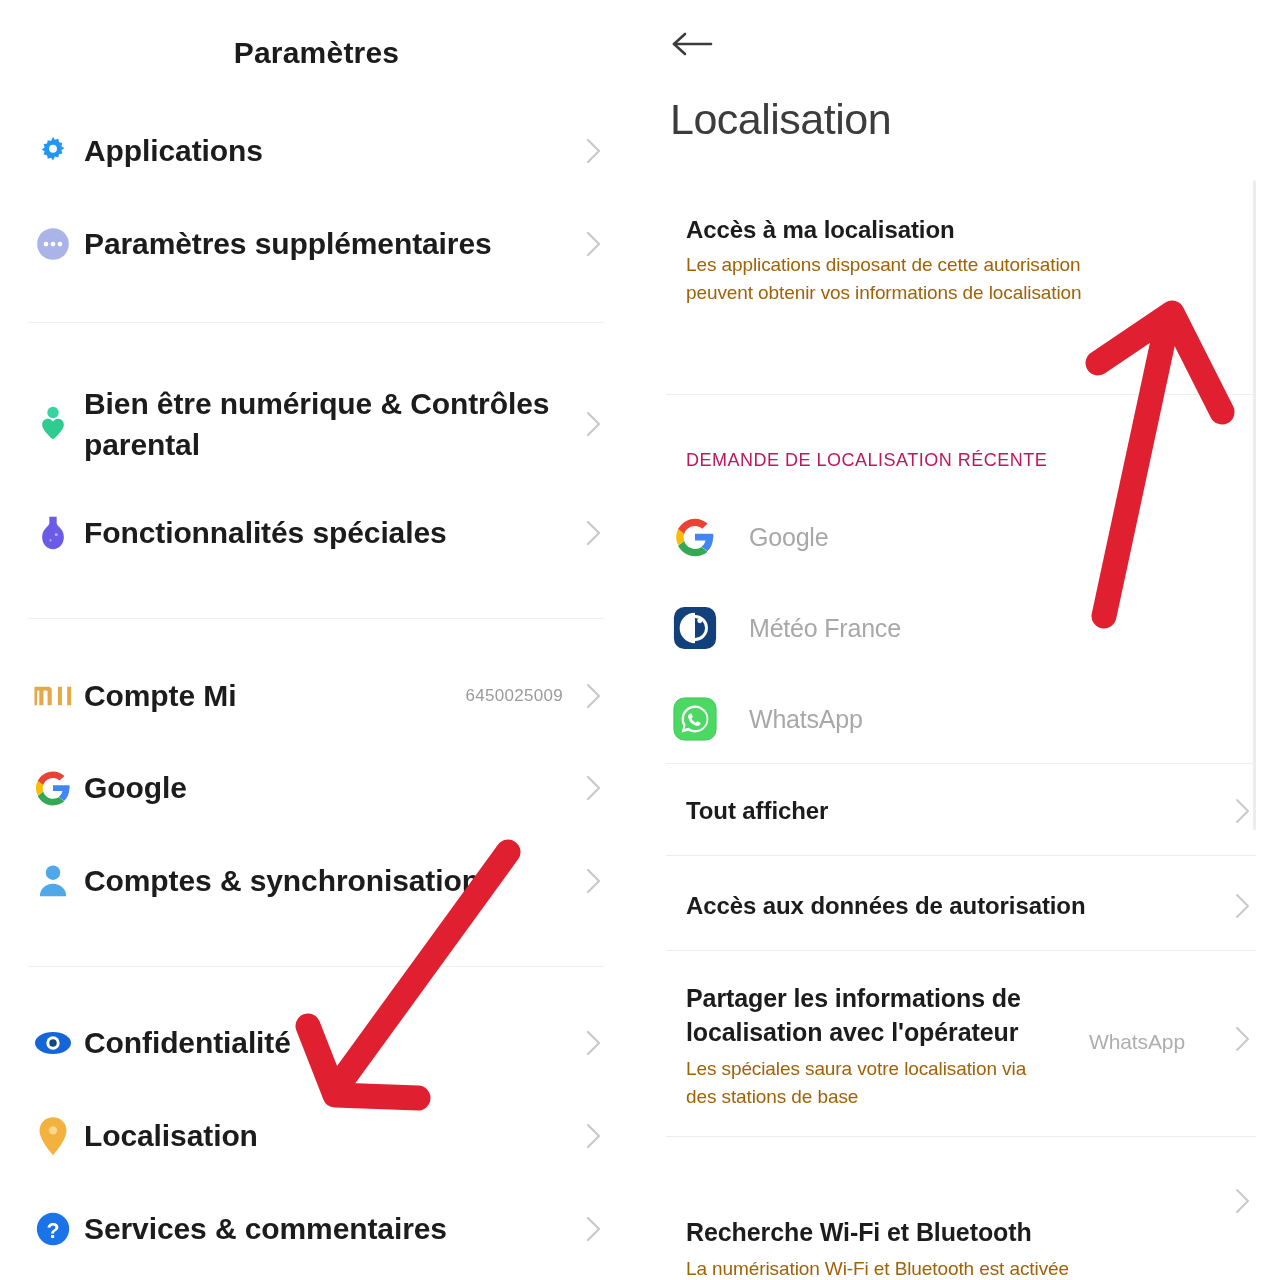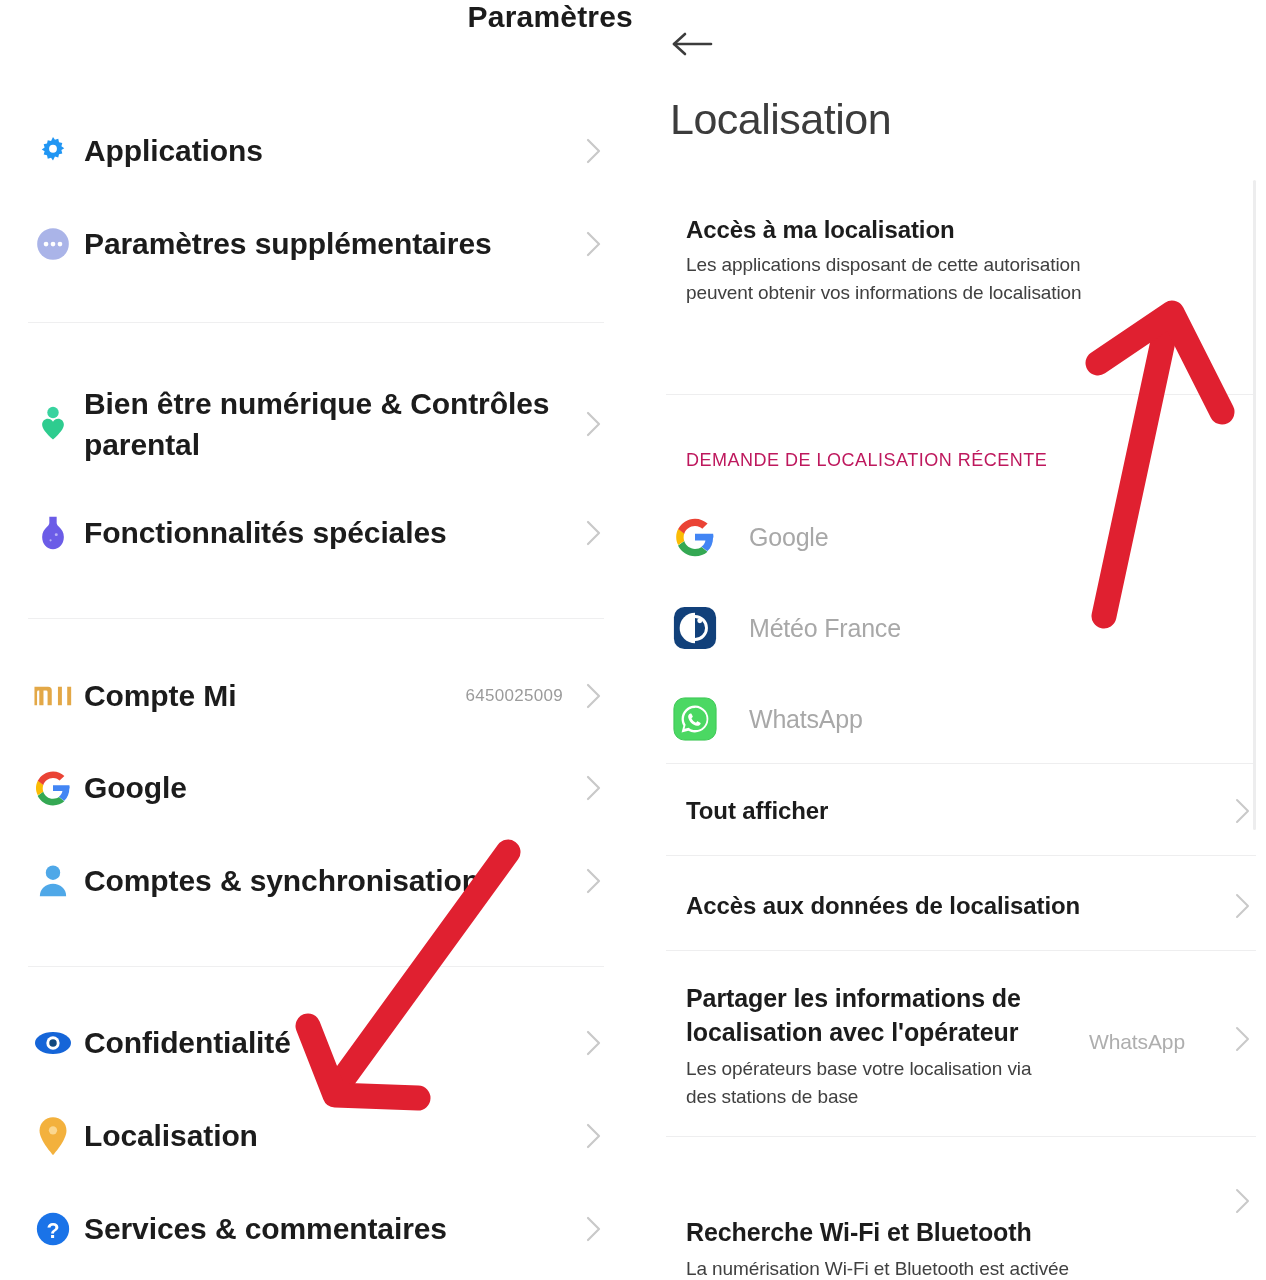--- a/index.html
+++ b/index.html
@@ -20,25 +20,26 @@
 
   
   .left-panel {
     position: relative;
     width: 633px;
     height: 1280px;
     background: #ffffff;
     overflow: hidden;
   }
   .left-title {
-    text-align: right;
+    text-align: center;
     font-size: 30px;
     font-weight: bold;
     color: #1b1b1b;
     letter-spacing: 0.2px;
+    padding-top: 36px;
   }
   .l-row {
     position: absolute;
     left: 0;
     width: 633px;
     display: flex;
     align-items: center;
   }
   .l-icon {
     width: 62px;
@@ -120,21 +121,21 @@
   .r-block { position: absolute; left: 16px; width: 633px; }
   .r-head {
     font-size: 24px;
     font-weight: bold;
     color: #1c1c1c;
     line-height: 1.3;
     letter-spacing: -0.1px;
   }
   .r-sub {
     font-size: 19px;
-    color: #404040;
+    color: #a16207;
     line-height: 1.45;
     margin-top: 6px;
     letter-spacing: -0.1px;
   }
   .r-section-label {
     font-size: 18px;
     color: #be185d;
     letter-spacing: 0.5px;
   }
   .app-row {
@@ -442,34 +443,34 @@
       <div class="chev">
         <svg width="22" height="30" viewBox="0 0 22 30">
             <path d="M5 4 L16 15 L5 26" stroke="#c9c9c9" stroke-width="2" fill="none" stroke-linecap="round" stroke-linejoin="round"></path>
           </svg>
       </div>
     </div>
 
     <div class="r-divider" style="top:855px;"></div>
 
     <div class="r-block" style="top:890px;display:flex;align-items:center;">
-      <div class="r-head" style="flex:1;margin-left:37px;">Accès aux données de localisation</div>
+      <div class="r-head" style="flex:1;margin-left:37px;">Accès aux données de autorisation</div>
       <div class="chev">
         <svg width="22" height="30" viewBox="0 0 22 30">
             <path d="M5 4 L16 15 L5 26" stroke="#c9c9c9" stroke-width="2" fill="none" stroke-linecap="round" stroke-linejoin="round"></path>
           </svg>
       </div>
     </div>
 
     <div class="r-divider" style="top:950px;"></div>
 
     <div class="r-block" style="top:982px;display:flex;align-items:flex-start;gap:41px;">
       <div style="flex:1;margin-left:37px;max-width:390px;">
         <div class="r-head" style="font-size:25px;line-height:1.34;">Partager les informations de localisation avec l'opérateur</div>
-        <div class="r-sub">Les opérateurs base votre localisation via des stations de base</div>
+        <div class="r-sub">Les spéciales saura votre localisation via des stations de base</div>
       </div>
       <div class="r-value" style="margin-top:48px;white-space:nowrap;">WhatsApp</div>
       <div class="chev" style="margin-top:42px;">
         <svg width="22" height="30" viewBox="0 0 22 30">
             <path d="M5 4 L16 15 L5 26" stroke="#c9c9c9" stroke-width="2" fill="none" stroke-linecap="round" stroke-linejoin="round"></path>
           </svg>
       </div>
     </div>
 
     <div class="r-divider" style="top:1136px;"></div>

